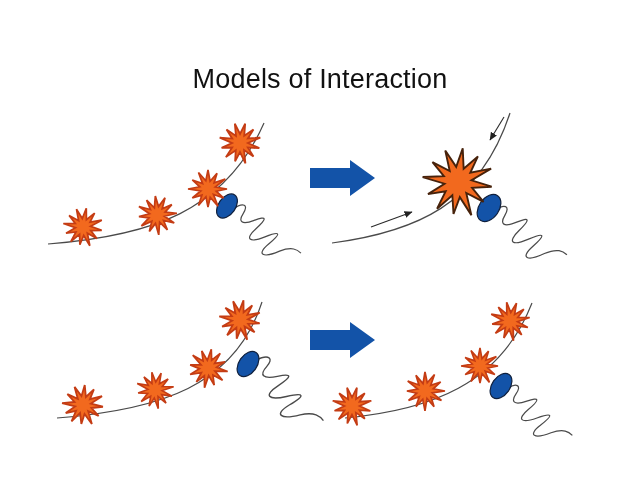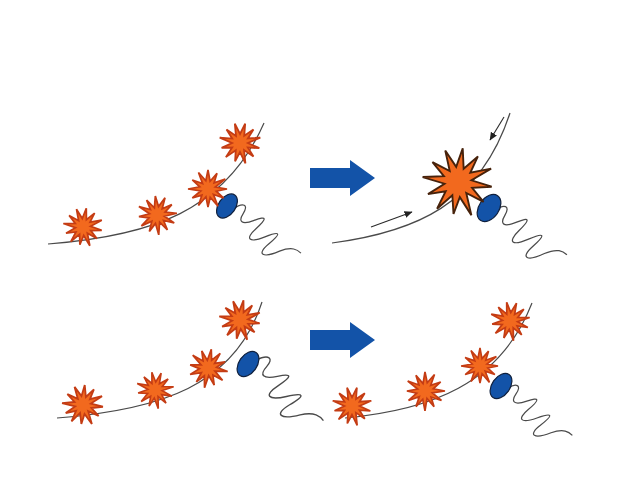--- a/index.html
+++ b/index.html
@@ -25,20 +25,21 @@
   .burst-b { fill: var(--burst-fill, #f2691e); stroke: var(--burst-big-stroke, #47220b); stroke-width: 1.1; stroke-linejoin: miter; }
   .cell    { fill: var(--shape-blue, #1353a8); stroke: var(--ellipse-stroke, #10203d); stroke-width: 1.2; }
   .blockarrow { fill: var(--shape-blue, #1353a8); }
   .thin    { fill: none; stroke: #2a2a2a; stroke-width: 1.1; }
   .ah      { fill: #222222; }
 </style>
 </head>
 <body>
 
 <div class="slide">
+  <div class="title">Models of Interaction</div>
 
   <svg class="diagram" width="640" height="480" viewBox="0 0 640 480">
     <defs>
       <polygon id="burst" points="20,0 8.7,2.3 16.5,9.5 5.7,5.7 10.5,18.2 2.3,8.7 0,19 -2.2,8.2 -10,17.3 -6.4,6.4 -16.5,9.5 -7.7,2.1 -21,0 -8.7,-2.3 -16.5,-9.5 -5.7,-5.7 -10,-17.3 -2.3,-8.7 0,-20 2.2,-8.2 9.5,-16.5 6.4,-6.4 18.2,-10.5 7.7,-2.1"></polygon>
       <path id="squiggle" d="M0,0 C5,-12 11,-12 11,-2 C11,8 16,9 24,-2 C32,-13 34,-11 30,4 C26,19 32,20 42,6 C52,-8 54,-6 49,10 C44,26 52,25 62,10 C70,-1 76,-1 81,0"></path>
       <polygon id="block-arrow" points="0,8 40,8 40,0 65,18 40,36 40,28 0,28"></polygon>
       <marker id="ah" markerUnits="userSpaceOnUse" markerWidth="9" markerHeight="8" refX="7.5" refY="3.5" orient="auto">
         <path class="ah" d="M0,0 L8,3.5 L0,7 Z"></path>
       </marker>
     </defs>

